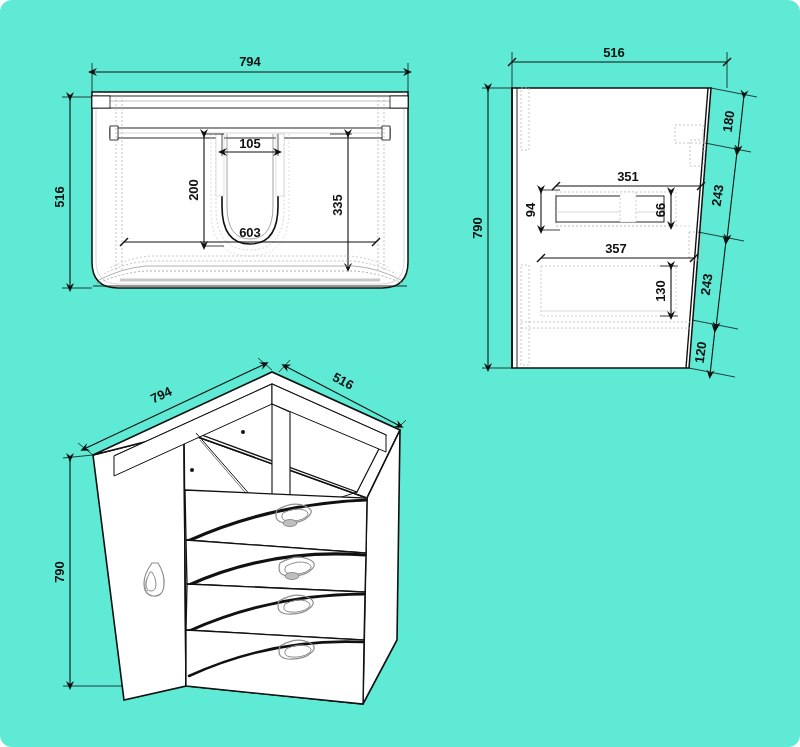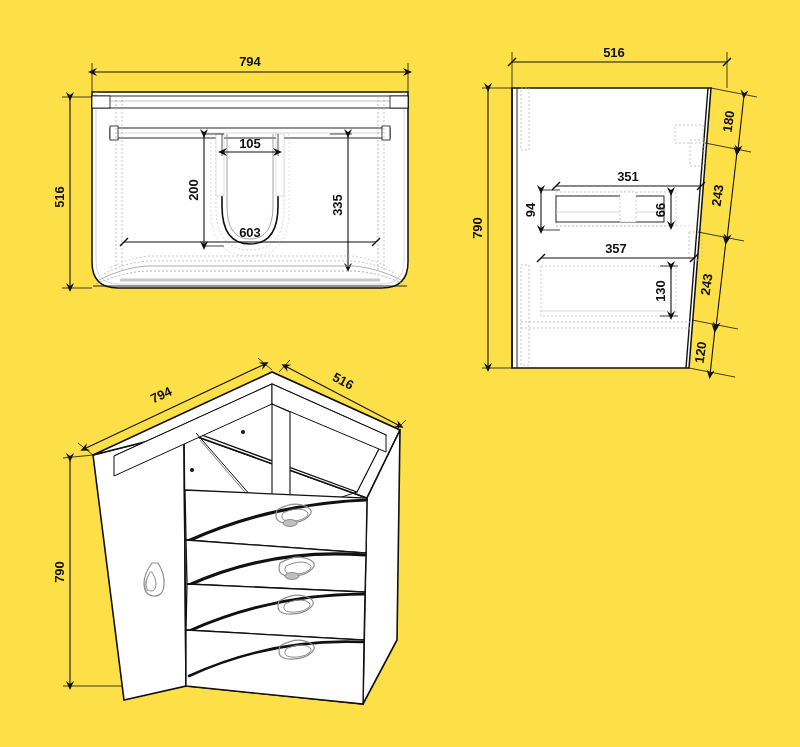--- a/index.html
+++ b/index.html
@@ -1,19 +1,19 @@
 <!DOCTYPE html>
 <html><head>
 <meta charset="utf-8">
 <title>Technical Drawing</title>
 <style>
   html,body{margin:0;padding:0;background:#ffffff;}
   body{width:800px;height:747px;overflow:hidden;
        font-family:"Liberation Sans", sans-serif;}
-  #sheet{position:relative;width:800px;height:747px;background:#fde047;}
+  #sheet{position:relative;width:800px;height:747px;background:#5eead4;border-radius:12px;}
   svg{display:block;}
   .dimtext{font-family:"Liberation Sans", sans-serif;font-size:13px;
            font-weight:bold;fill:#111;}
 </style>
 </head>
 <body>
 
 <div id="sheet">
 
 <svg width="800" height="747" viewBox="0 0 800 747">

